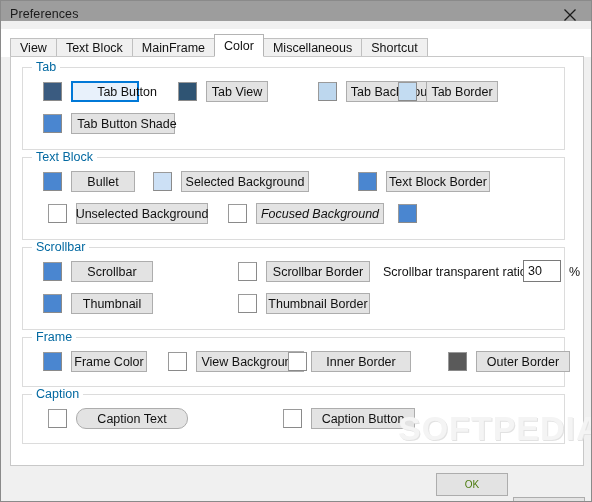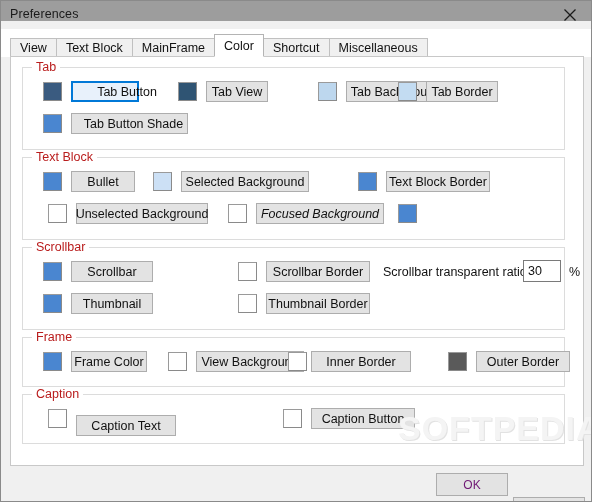--- a/index.html
+++ b/index.html
@@ -110,21 +110,21 @@
     box-sizing: border-box;
     background: transparent;
   }
   .group-title {
     position: absolute;
     top: -8px;
     left: 9px;
     padding: 0 4px;
     background: #ffffff;
     font-size: 12.5px;
-    color: #b91c1c;
+    color: #0369a1;
     white-space: nowrap;
   }
 
   
   .swatch {
     position: absolute;
     width: 19px;
     height: 19px;
     box-sizing: border-box;
     border: 1px solid #8a8a8a;
@@ -174,22 +174,22 @@
   }
 
   
   .footer-btn {
     position: absolute;
     width: 72px;
     height: 23px;
     box-sizing: border-box;
     background: #e3e3e3;
     border: 1px solid #adadad;
-    font-size: 12px;
-    color: #701a75;
+    font-size: 10px;
+    color: #4d7c0f;
     display: flex;
     align-items: center;
     justify-content: center;
     cursor: default;
   }
 
   
   .watermark {
     position: absolute;
     left: 397px;
@@ -218,38 +218,38 @@
       </svg>
     </div>
   </div>
 
   <div class="tabstrip">
     <div class="tabs" id="tabs-container">
         <div class="tab">View</div>
         <div class="tab">Text Block</div>
         <div class="tab">MainFrame</div>
         <div class="tab active">Color</div>
+        <div class="tab">Miscellaneous</div>
         <div class="tab">Shortcut</div>
-        <div class="tab">Miscellaneous</div>
       </div>
   </div>
 
   <div class="panel" id="content-panel">
       <div class="group" style="left: 11px; top: 10px; width: 543px; height: 83px;">
         <div class="group-title">Tab</div>
         <div class="swatch" style="left: 20px; top: 14px; background: rgb(58, 91, 128);"></div>
         <div class="btn focused" style="left: 48px; top: 13px; width: 68px;">Tab Button</div>
         <div class="swatch" style="left: 155px; top: 14px; background: rgb(47, 84, 115);"></div>
         <div class="btn" style="left: 183px; top: 13px; width: 62px;">Tab View</div>
         <div class="swatch" style="left: 295px; top: 14px; background: rgb(189, 215, 238);"></div>
         <div class="btn" style="left: 323px; top: 13px; width: 100px;">Tab Background</div>
         <div class="swatch" style="left: 375px; top: 14px; background: rgb(195, 220, 242);"></div>
         <div class="btn" style="left: 403px; top: 13px; width: 72px;">Tab Border</div>
         <div class="swatch" style="left: 20px; top: 46px; background: rgb(74, 134, 208);"></div>
-        <div class="btn" style="left: 48px; top: 45px; width: 117px; padding-left: 8px;">Tab Button Shade</div>
+        <div class="btn" style="left: 48px; top: 45px; width: 104px; padding-left: 8px;">Tab Button Shade</div>
       </div>
       <div class="group" style="left: 11px; top: 100px; width: 543px; height: 83px;">
         <div class="group-title">Text Block</div>
         <div class="swatch" style="left: 20px; top: 14px; background: rgb(74, 134, 208);"></div>
         <div class="btn" style="left: 48px; top: 13px; width: 64px;">Bullet</div>
         <div class="swatch" style="left: 130px; top: 14px; background: rgb(204, 224, 245);"></div>
         <div class="btn" style="left: 158px; top: 13px; width: 128px;">Selected Background</div>
         <div class="swatch" style="left: 335px; top: 14px; background: rgb(74, 134, 208);"></div>
         <div class="btn" style="left: 363px; top: 13px; width: 104px;">Text Block Border</div>
         <div class="swatch" style="left: 25px; top: 46px; background: rgb(255, 255, 255);"></div>
@@ -279,21 +279,21 @@
         <div class="swatch" style="left: 145px; top: 14px; background: rgb(255, 255, 255);"></div>
         <div class="btn" style="left: 173px; top: 13px; width: 108px;">View Background</div>
         <div class="swatch" style="left: 265px; top: 14px; background: rgb(255, 255, 255);"></div>
         <div class="btn" style="left: 288px; top: 13px; width: 100px;">Inner Border</div>
         <div class="swatch" style="left: 425px; top: 14px; background: rgb(90, 90, 90);"></div>
         <div class="btn" style="left: 453px; top: 13px; width: 94px;">Outer Border</div>
       </div>
       <div class="group" style="left: 11px; top: 337px; width: 543px; height: 50px;">
         <div class="group-title">Caption</div>
         <div class="swatch" style="left: 25px; top: 14px; background: rgb(255, 255, 255);"></div>
-        <div class="btn" style="left: 53px; top: 20px; width: 100px;">Caption Text</div>
+        <div class="btn" style="left: 53px; top: 13px; width: 112px; border-radius: 10px;">Caption Text</div>
         <div class="swatch" style="left: 260px; top: 14px; background: rgb(255, 255, 255);"></div>
         <div class="btn" style="left: 288px; top: 13px; width: 104px;">Caption Button</div>
       </div>
     </div>
 
   <div class="watermark">
     <span>SOFTPEDIA</span>
   </div>
 
   <div class="footer-btn" style="left:435px; top:472px;">OK</div>

